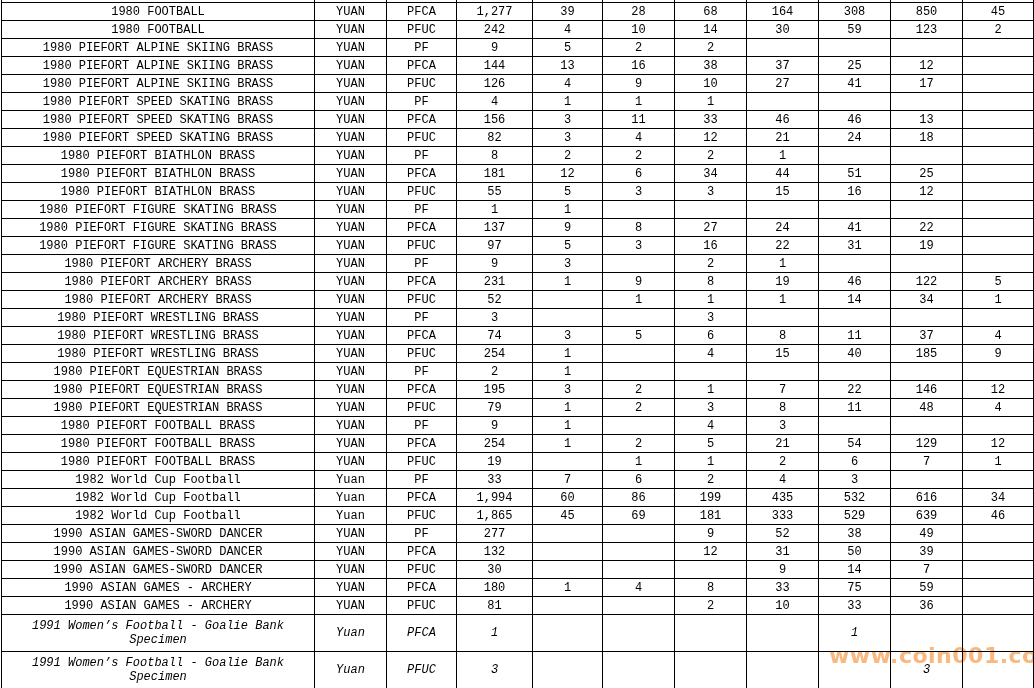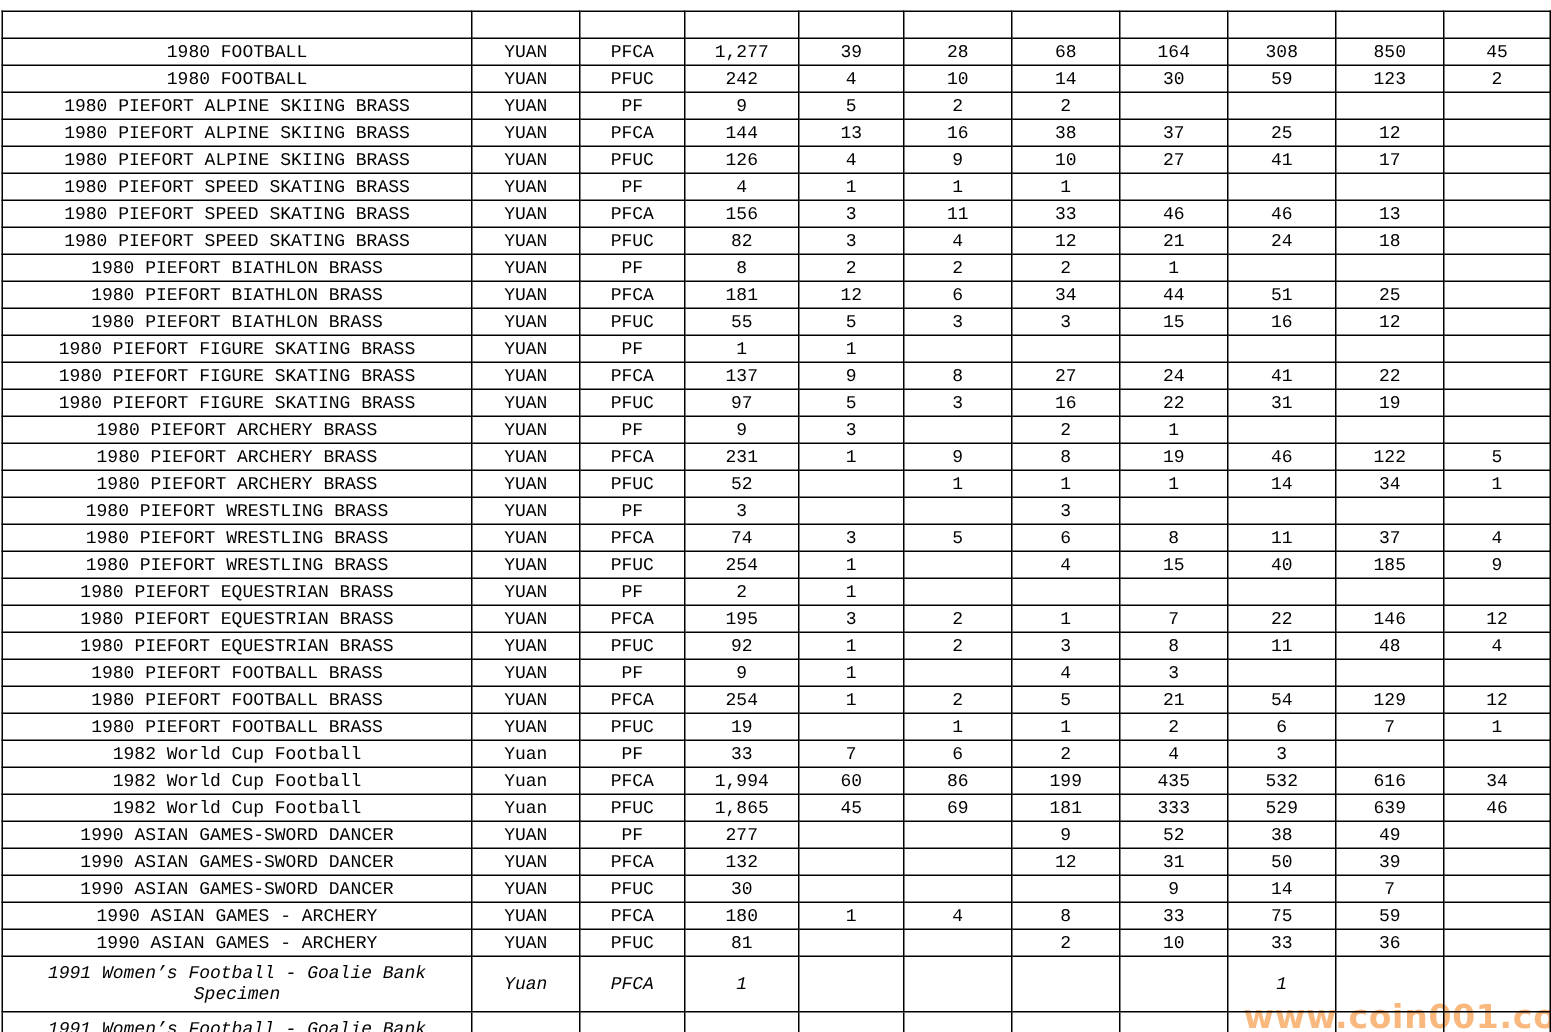--- a/index.html
+++ b/index.html
@@ -3,21 +3,21 @@
 <meta charset="utf-8">
 <style>
   html, body { margin: 0; padding: 0; }
   body {
     width: 1034px; height: 688px;
     background: #ffffff;
     position: relative;
     overflow: hidden;
     font-family: "Liberation Mono", monospace;
   }
-  .stage { position: absolute; inset: 0; margin-top: 23px; }
+  .stage { position: absolute; inset: 0; }
   table.census {
     position: absolute;
     left: 1px;
     top: -16px; 
     width: 1032px;
     border-collapse: collapse;
     table-layout: fixed;
   }
   table.census td {
     border: 1px solid #000000;
@@ -362,21 +362,21 @@
           <td>1</td>
           <td>7</td>
           <td>22</td>
           <td>146</td>
           <td>12</td>
         </tr>
         <tr>
           <td>1980 PIEFORT EQUESTRIAN BRASS</td>
           <td>YUAN</td>
           <td>PFUC</td>
-          <td>92</td>
+          <td>79</td>
           <td>1</td>
           <td>2</td>
           <td>3</td>
           <td>8</td>
           <td>11</td>
           <td>48</td>
           <td>4</td>
         </tr>
         <tr>
           <td>1980 PIEFORT FOOTBALL BRASS</td>

